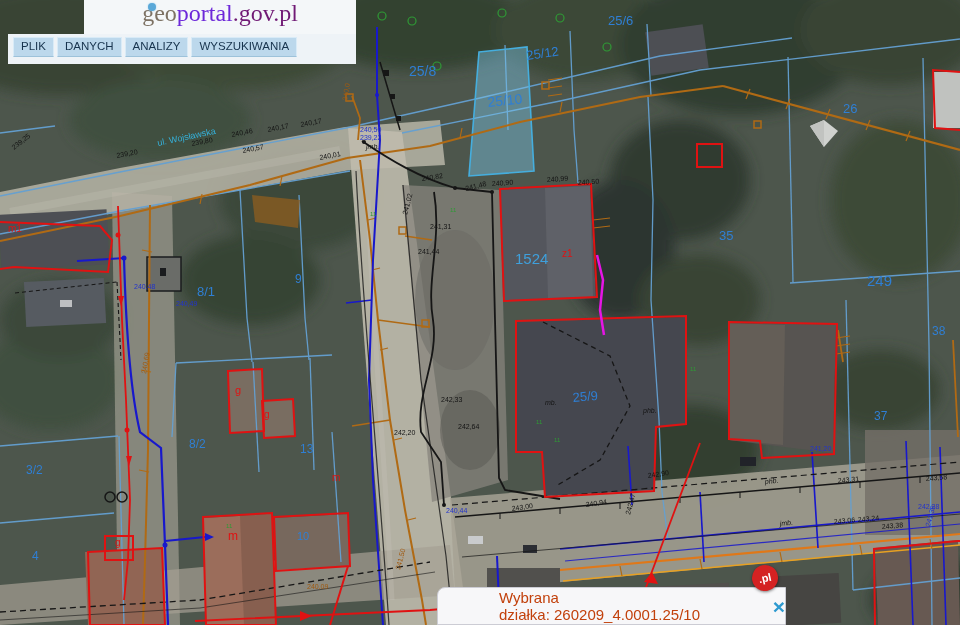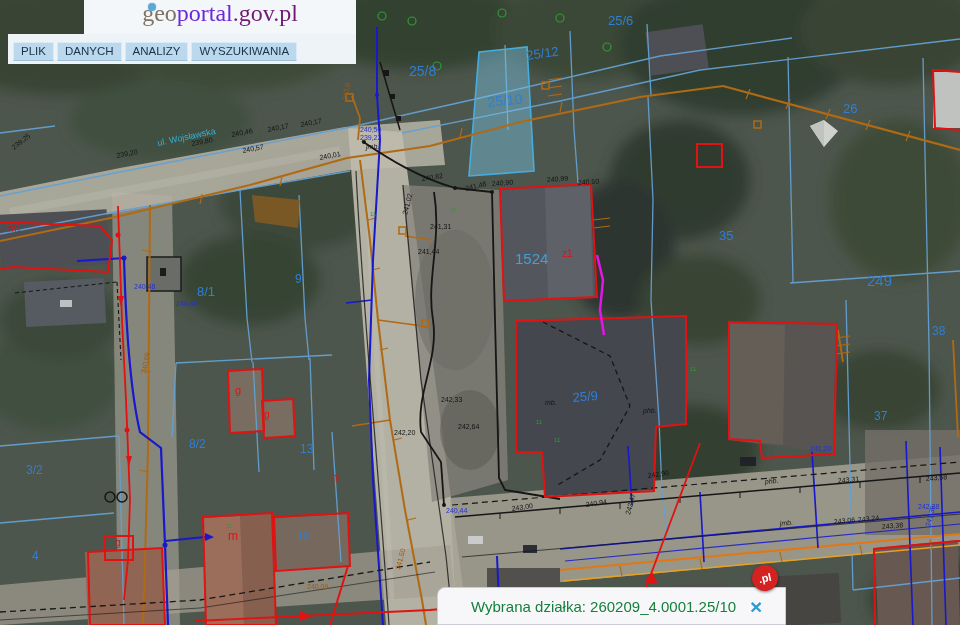--- a/index.html
+++ b/index.html
@@ -11,30 +11,30 @@
   
   .header{position:absolute;left:8px;top:0;z-index:5;width:348px;}
   .logo{position:relative;margin-left:76px;width:272px;height:34px;background:#f4f7f9;
     display:flex;align-items:flex-start;justify-content:center;
     font-family:"Liberation Serif",serif;font-size:24px;letter-spacing:0;}
   .logo .geo{color:#7d7264;}
   .logo .portal{color:#6d28d9;}
   .logo .gov{color:#701a75;}
   .logo-dot{position:absolute;left:64px;top:3px;width:8px;height:8px;border-radius:50%;
     background:#5aa8d8;box-shadow:0 0 2px #9ccfee;}
-  .menu{display:flex;gap:3px;background:#eef3f7;padding:3px 5px;height:24px;align-items:flex-end;}
+  .menu{display:flex;gap:3px;background:#eef3f7;padding:3px 5px;height:24px;align-items:flex-start;}
   .menu-btn{background:#bcd8ec;border:1px solid #d9ebf7;border-bottom-color:#9dc2da;
     color:#17334d;font-family:"Liberation Sans",sans-serif;font-size:11.5px;
     padding:3px 7px;line-height:1;cursor:pointer;white-space:nowrap;}
 
   
   .bottom-bar{position:absolute;left:437px;top:587px;width:349px;height:38px;z-index:5;
     background:#f7f7f9;border:1px solid #ccccd4;border-radius:8px 0 0 0;
     display:flex;align-items:center;box-sizing:border-box;padding-left:33px;}
-  .bar-text{color:#15803d;font-size:15px;}
+  .bar-text{color:#c2410c;font-size:15px;margin-left:28px;}
   .bar-close{margin-left:14px;color:#2e9ad0;font-size:21px;font-weight:bold;line-height:1;cursor:pointer;}
 
   
   .watermark{position:absolute;left:756px;top:571px;z-index:7;display:flex;align-items:flex-start;}
   .wm-text{color:#f4f4f4;font-size:30px;font-weight:bold;letter-spacing:-1px;
     text-shadow:0 2px 4px rgba(0,0,0,.55);}
   .wm-badge{display:flex;align-items:center;justify-content:center;width:26px;height:26px;
     border-radius:50%;background:#d42222;color:#fff;font-size:11px;font-weight:bold;
     margin-left:-4px;margin-top:-6px;transform:rotate(-12deg);
     box-shadow:0 1px 3px rgba(0,0,0,.5);}

